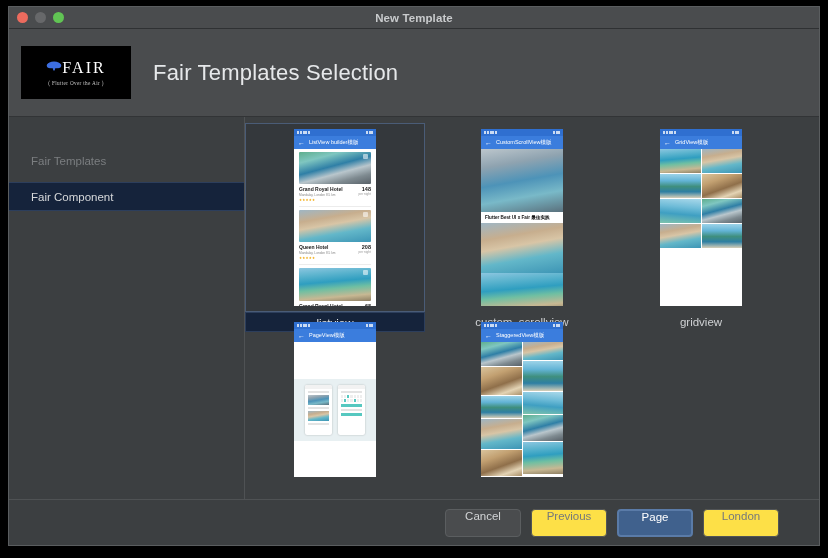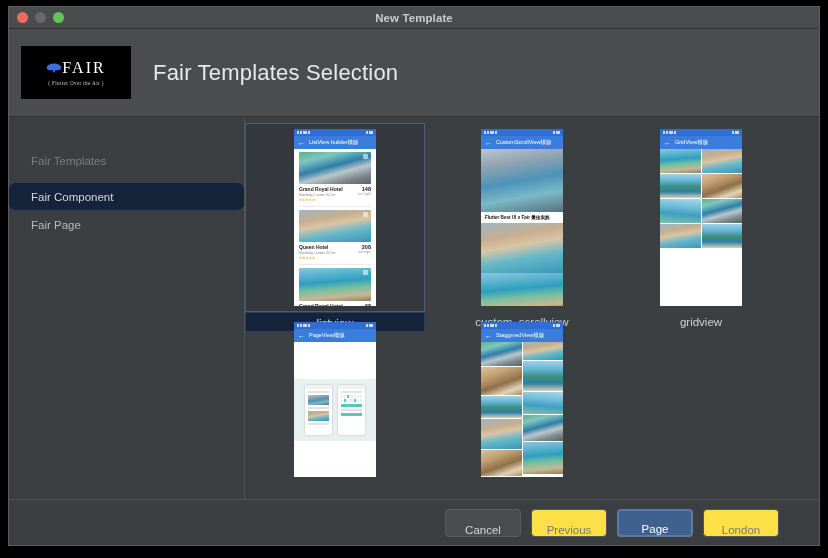--- a/index.html
+++ b/index.html
@@ -46,21 +46,21 @@
     padding-left: 12px;
     flex: 0 0 auto;
   }
   .logo-box {
     width: 110px; height: 53px;
     background: #000;
     display: flex; flex-direction: column;
     align-items: center; justify-content: center;
     flex: 0 0 auto;
   }
-  .logo-row { display: flex; align-items: center; }
+  .logo-row { display: flex; }
   .logo-cloud { width: 16px; height: 12px; position: relative; }
   .logo-cloud svg { display: block; }
   .logo-word {
     font-family: "Liberation Serif", serif;
     font-size: 16px; color: #ffffff; letter-spacing: 2px;
     line-height: 1;
   }
   .logo-sub {
     font-family: "Liberation Serif", serif;
     font-size: 5.2px; color: #c8c8c8;
@@ -92,21 +92,20 @@
   .side-item {
     height: 29px; line-height: 29px;
     padding-left: 22px;
     font-size: 11.5px; color: #b9bbbd;
   }
   .side-item.sel {
     background: #15233b;
     border-top: 1px solid #2c3e5c;
     border-bottom: 1px solid #2c3e5c;
     color: #d6d8da;
-    border-radius: 7px;
   }
   .side-spacer { height: 11px; }
   
   .gallery {
     flex: 1 1 auto;
     position: relative;
     overflow: hidden;
   }
   .tile {
     position: absolute;
@@ -216,21 +215,21 @@
     background: #3c3f41;
     border-top: 1px solid #4f5254;
     display: flex; align-items: center; justify-content: flex-end;
     gap: 10px; padding-right: 40px;
     flex: 0 0 auto;
   }
   .btn {
     width: 76px; height: 28px;
     border-radius: 4px;
     font-size: 11.5px;
-    display: flex; align-items: flex-end; justify-content: center;
+    display: flex; align-items: flex-start; justify-content: center;
     border: 1px solid #5b5e60;
     background: #4a4c4e;
     color: #d2d4d6;
   }
   .btn.disabled { color: #76797b; background: #fde047; border-color: #515456; }
   .btn.primary {
     background: #40618d; border: 2px solid #5a7ba8; color: #ffffff;
   }
   .resize-grip {
     position:absolute; left:2px; bottom:2px; width:8px;height:8px;
@@ -268,23 +267,20 @@
     <div class="header-title">Fair Templates Selection</div>
   </div>
 
   <div class="body">
 
     <div class="sidebar">
       <div class="side-head">Fair Templates</div>
       <div class="side-spacer"></div>
       <div class="side-item sel">
         <span>Fair Component</span>
-      </div>
-      <div class="side-item">
-        <span>Fair Page</span>
       </div>
     </div>
 
     <div class="gallery">
 
       <div class="tile selected" style="left:0px; top:6px; width:180px;">
         <div class="tile-frame" style="width:180px; height:189px;">
           <div class="phone" style="width:82px; height:177px;">
             <div class="statusbar">
               <div class="sb-dots">

